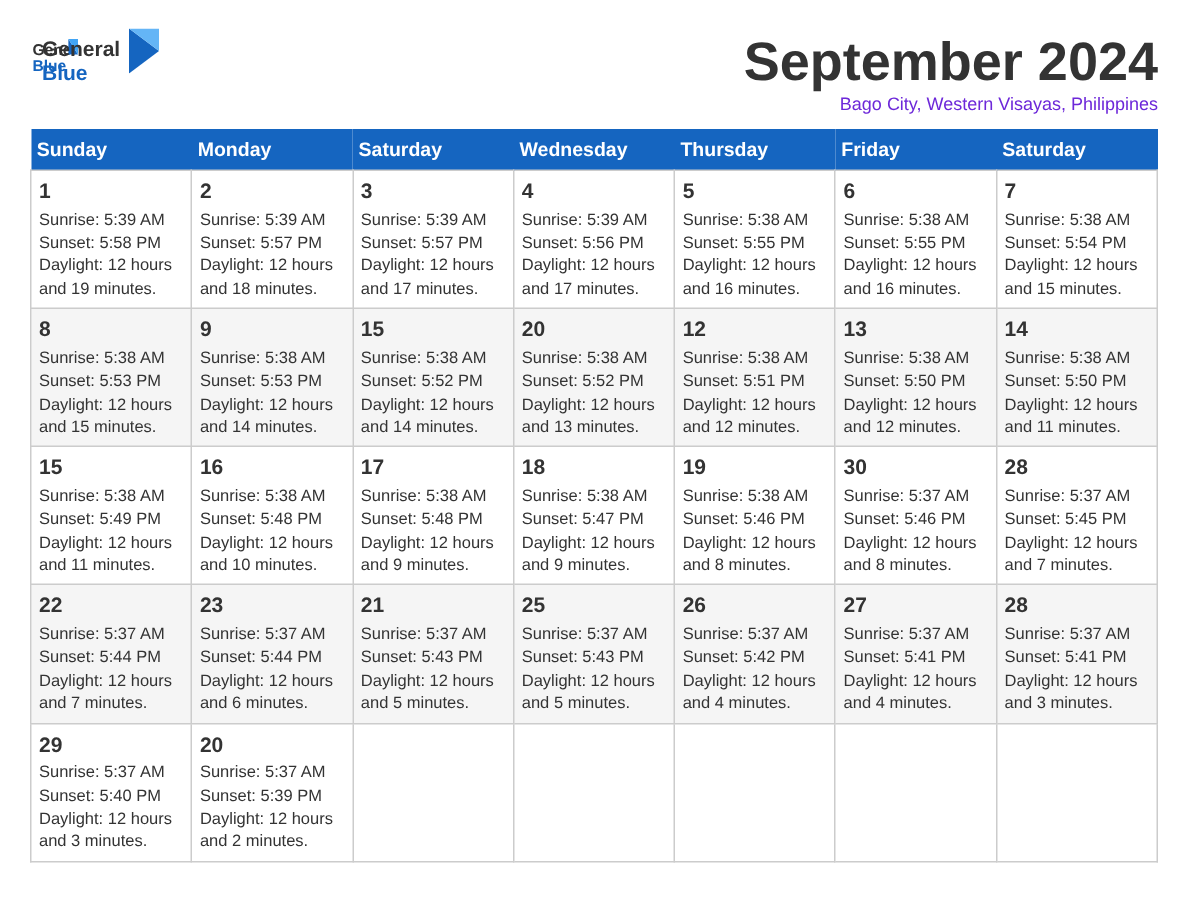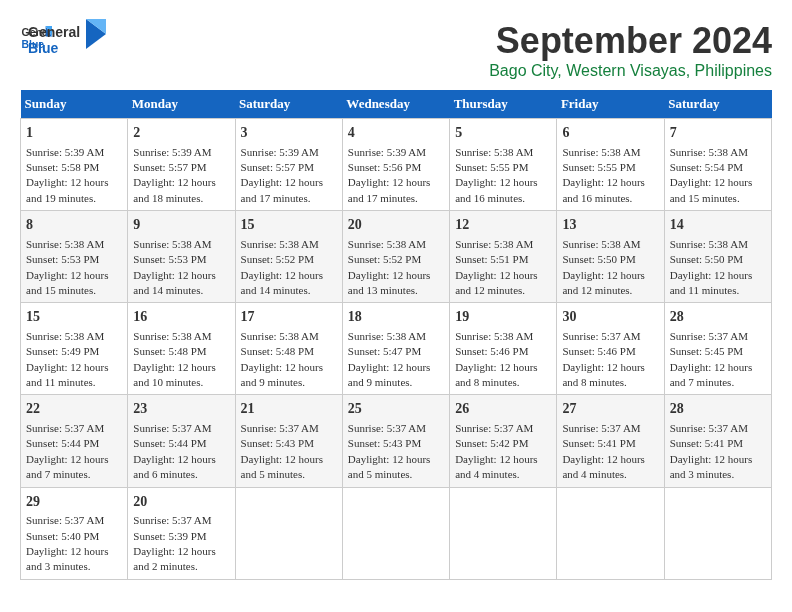--- a/index.html
+++ b/index.html
@@ -25,30 +25,30 @@
       width: 32px;
       height: 32px;
     }
     .title-area {
       text-align: right;
     }
     .main-title {
       font-size: 36px;
       font-weight: bold;
       color: #333;
+      text-align: center;
     }
     .subtitle {
-      font-size: 16px;
-      color: #15803d;
+      font-size: 12px;
+      color: #6d28d9;
     }
     table {
       width: 100%;
       border-collapse: collapse;
       font-size: 11px;
-      font-family: Liberation Serif, serif;
     }
     th {
       background-color: #1565c0;
       color: white;
       padding: 6px 4px;
       text-align: left;
       font-size: 13px;
       font-weight: bold;
     }
     td {

